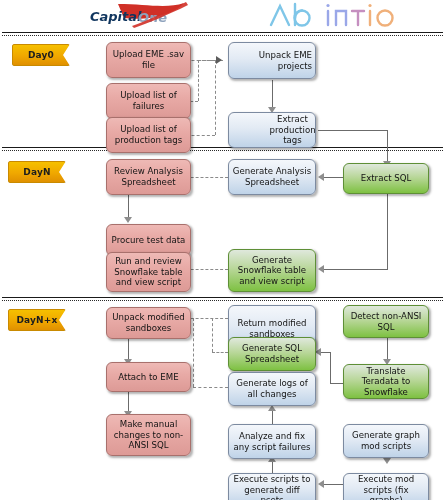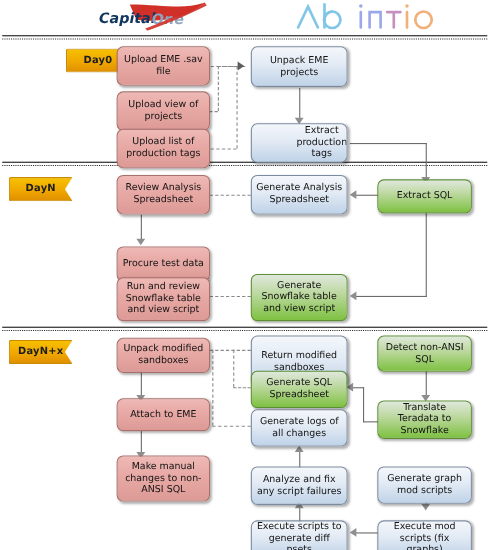--- a/index.html
+++ b/index.html
@@ -146,21 +146,21 @@
     
   </div>
 
   <div class="divider" style="top:32px;"></div>
   <div class="divider dotted" style="top:35px;"></div>
   <div class="divider" style="top:147px;"></div>
   <div class="divider dotted" style="top:150px;"></div>
   <div class="divider" style="top:297px;"></div>
   <div class="divider dotted" style="top:300px;"></div>
 
-  <div class="day-badge" style="left:12px; top:44px;margin-left:48px;">
+  <div class="day-badge" style="left:12px; top:44px;">
     <span>Day0</span>
   </div>
   <div class="day-badge" style="left:8px; top:161px;">
     <span>DayN</span>
   </div>
   <div class="day-badge" style="left:8px; top:309px;">
     <span>DayN+x</span>
   </div>
 
   <div class="dln h" style="left:171px; top:60px;  width:44px;"></div>
@@ -176,26 +176,26 @@
   <div class="arrow down" style="left:268px; top:107px;"></div>
 
   <div class="ln h" style="left:318px; top:130px; width:70px;"></div>
   <div class="ln v" style="left:387px; top:130px; height:35px;"></div>
   <div class="arrow down" style="left:383px; top:161px;"></div>
 
   <div class="node pink" style="left:86px; top:42px;  width:85px; height:36px;">
     <span>Upload EME .sav file</span>
   </div>
   <div class="node pink" style="left:86px; top:83px;  width:85px; height:36px;">
-    <span>Upload view of projects</span>
+    <span>Upload list of failures</span>
   </div>
   <div class="node pink" style="left:86px; top:117px; width:85px; height:36px;">
     <span>Upload list of production tags</span>
   </div>
-  <div class="node blue" style="left:228px; top:42px;  width:88px; height:37px;">
+  <div class="node blue" style="left:228px; top:42px;  width:88px; height:37px;text-align:right;">
     <span>Unpack EME projects</span>
   </div>
   <div class="node blue" style="left:228px; top:112px; width:88px; height:36px;padding-left:44px;">
     <span>Extract production tags</span>
   </div>
 
   <div class="ln h" style="left:322px; top:177px; width:22px;"></div>
   <div class="arrow left" style="left:318px; top:173px;"></div>
 
   <div class="dln h" style="left:176px; top:177px; width:52px;"></div>

